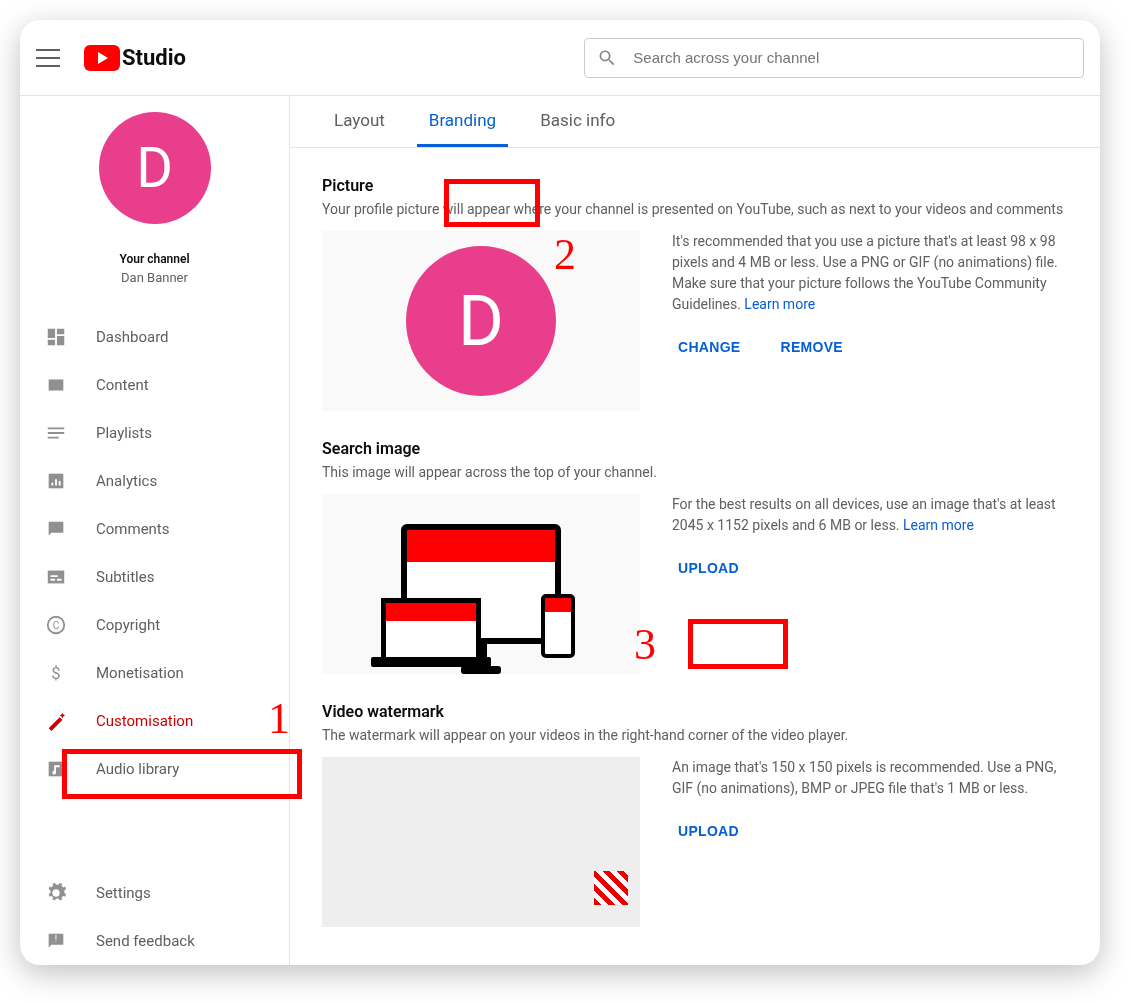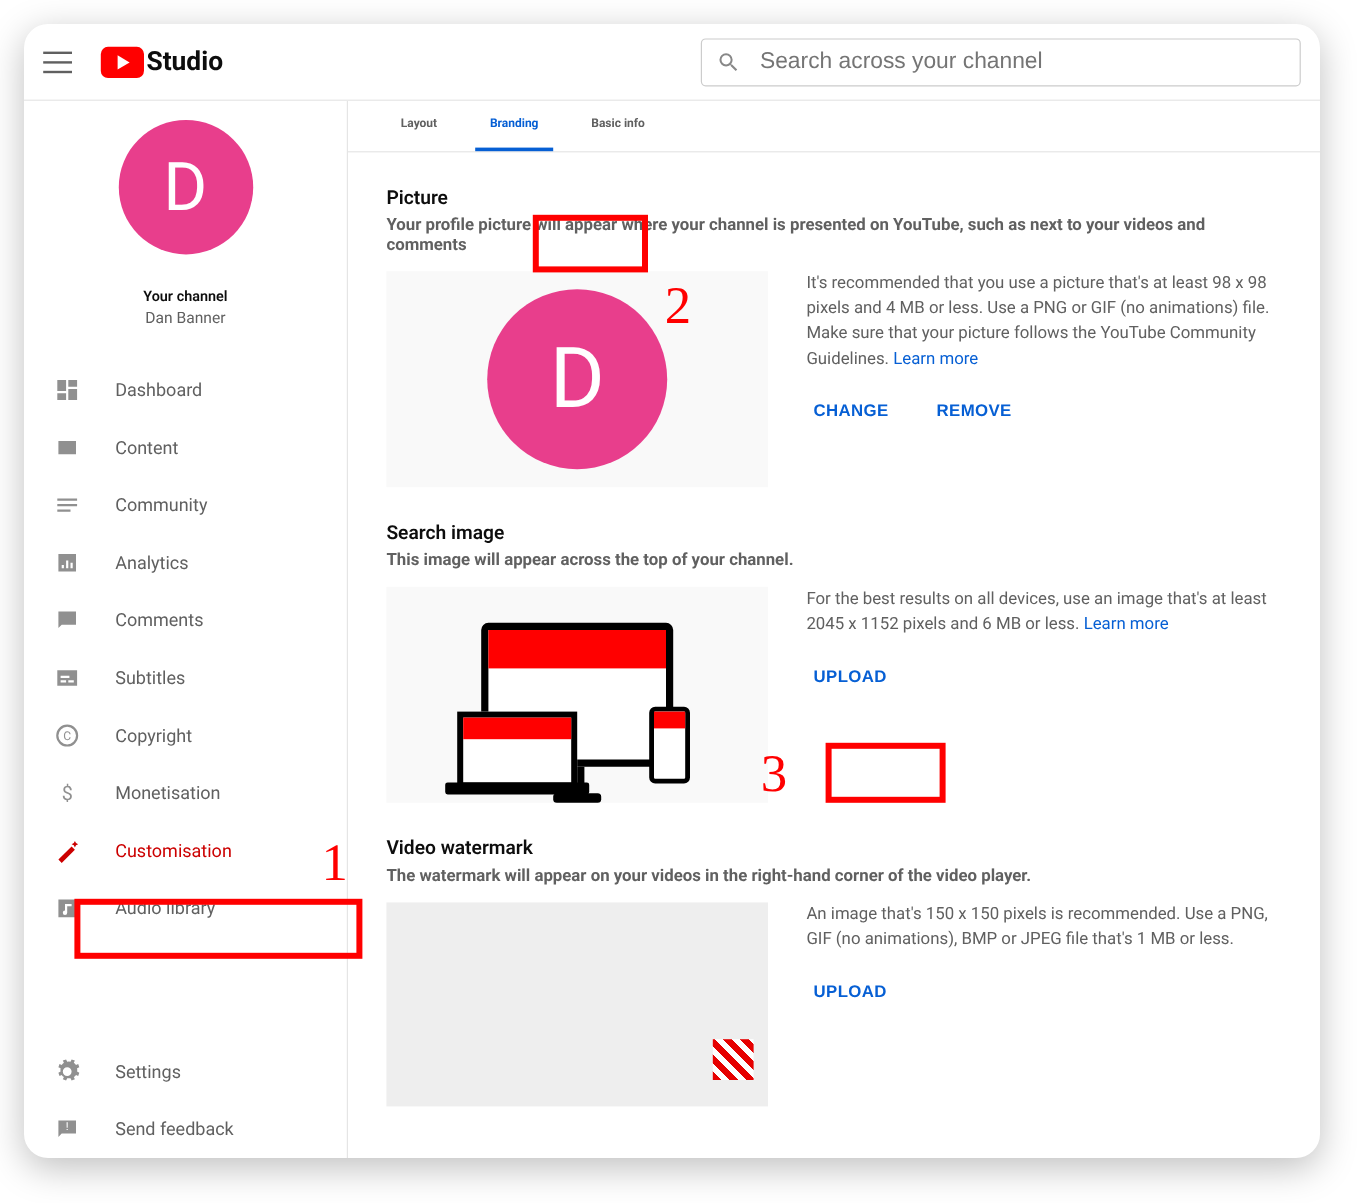--- a/index.html
+++ b/index.html
@@ -19,54 +19,54 @@
   border-radius: 20px;
   overflow: hidden;
   box-shadow: 0 8px 30px rgba(0,0,0,0.25);
   background: #fff;
   display: flex;
   flex-direction: column;
 }
 .topbar {
   display: flex;
   align-items: center;
-  height: 64px;
+  height: 76px;
   padding: 0 16px;
   border-bottom: 1px solid #e5e5e5;
 }
 .hamburger { width: 24px; height: 24px; display: flex; flex-direction: column; justify-content: space-around; margin-right: 24px; cursor: pointer; }
 .hamburger span { height: 2px; width: 100%; background:#606060; }
 .logo { display:flex; align-items:center; gap:2px; font-weight:700; font-size:22px; }
 .logo-box { width:36px; height:26px; background:#ff0000; border-radius:6px; display:flex; align-items:center; justify-content:center; }
 .logo-box::after { content:''; border-left:10px solid #fff; border-top:6px solid transparent; border-bottom:6px solid transparent; margin-left:2px; }
 .search { flex:1; display:flex; justify-content:flex-end; }
 .search-box { width:500px; height:40px; border:1px solid #ccc; border-radius:4px; display:flex; align-items:center; padding:0 12px; }
 .search-box svg { width:22px; height:22px; fill:#888; margin-right:16px; }
-.search-box input { border:none; outline:none; font-size:19px; width:100%; }
+.search-box input { border:none; outline:none; font-size:15px; width:100%; }
 .body { flex:1; display:flex; overflow:hidden; }
 .sidebar { width:270px; border-right:1px solid #e5e5e5; display:flex; flex-direction:column; padding-top:16px; overflow:hidden; }
 .avatar-section { display:flex; flex-direction:column; align-items:center; margin-bottom:12px; }
 .avatar { width:112px; height:112px; border-radius:50%; background:#e83e8c; display:flex; align-items:center; justify-content:center; color:#fff; font-size:56px; font-weight:400; }
 .channel-label { font-weight:600; margin-top:28px; font-size:12px; }
 .channel-name { font-size:13px; color:#606060; margin-top:4px; }
 .nav { margin-top:16px;text-align:right; }
 .nav-item { display:flex; align-items:center; height:48px; padding:0 24px; gap:28px; font-size:15px; color:#606060; cursor:pointer; }
 .nav-item.active { color:#cc0000; }
 .nav-item .icon { width:24px; height:24px; display:flex; align-items:center; justify-content:center; }
 .nav-item .icon svg { width:22px; height:22px; fill:#909090; }
 .nav-item.active .icon svg { fill:#cc0000; }
 .spacer { flex:1; }
 .main { flex:1; overflow-y:auto; padding:0 0 0 0; }
 .page-title { font-size:25px; font-weight:600; padding:28px 32px 12px; }
 .tabs { display:flex; gap:20px; padding:0 32px; border-bottom:1px solid #e5e5e5; }
-.tab { padding:14px 12px; font-size:10px; font-weight:700; color:#606060; cursor:pointer;text-align:right; }
+.tab { padding:14px 12px; font-size:17px; font-weight:400; color:#606060; cursor:pointer;text-align:right; }
 .tab.active { color:#065fd4; border-bottom:3px solid #065fd4; }
 .section { padding:28px 32px 0; }
 .section h3 { font-size:16px; font-weight:600; margin-bottom:6px; }
-.section .desc { font-size:14px; color:#606060; margin-bottom:14px;font-weight:bold; }
+.section .desc { font-size:14px; color:#606060; margin-bottom:14px; }
 .row { display:flex; gap:32px; }
 .thumb { width:318px; height:180px; background:#f9f9f9; display:flex; align-items:center; justify-content:center; position:relative; }
 .thumb .avatar { width:150px; height:150px; font-size:70px; }
 .info { flex:1; }
 .info p { font-size:14px; color:#606060; line-height:1.5; }
 .info a { color:#065fd4; text-decoration:none; }
 .actions { margin-top:20px; display:flex; gap:28px; }
 .actions button { border:none; background:none; color:#065fd4; font-weight:600; font-size:14px; letter-spacing:0.3px; cursor:pointer; padding:4px 6px; }
 .banner-preview { width:318px; height:180px; background:#f9f9f9; display:flex; align-items:center; justify-content:center; }
 .watermark-preview { width:318px; height:170px; background:#eee; position:relative; }
@@ -133,21 +133,21 @@
               </svg>
             </span>
             <span>Content</span>
           </div>
         <div class="nav-item">
             <span class="icon">
               <svg viewBox="0 0 24 24">
                 <path d="M3 6h18v2H3zM3 11h18v2H3zM3 16h12v2H3z"></path>
               </svg>
             </span>
-            <span>Community</span>
+            <span>Playlists</span>
           </div>
         <div class="nav-item">
             <span class="icon">
               <svg viewBox="0 0 24 24">
                 <path d="M4 4h16v16H4z" fill="#909090"></path>
                 <path d="M7 14h2v3H7zM11 10h2v7h-2zM15 12h2v5h-2z" fill="#fff"></path>
               </svg>
             </span>
             <span>Analytics</span>
           </div>

